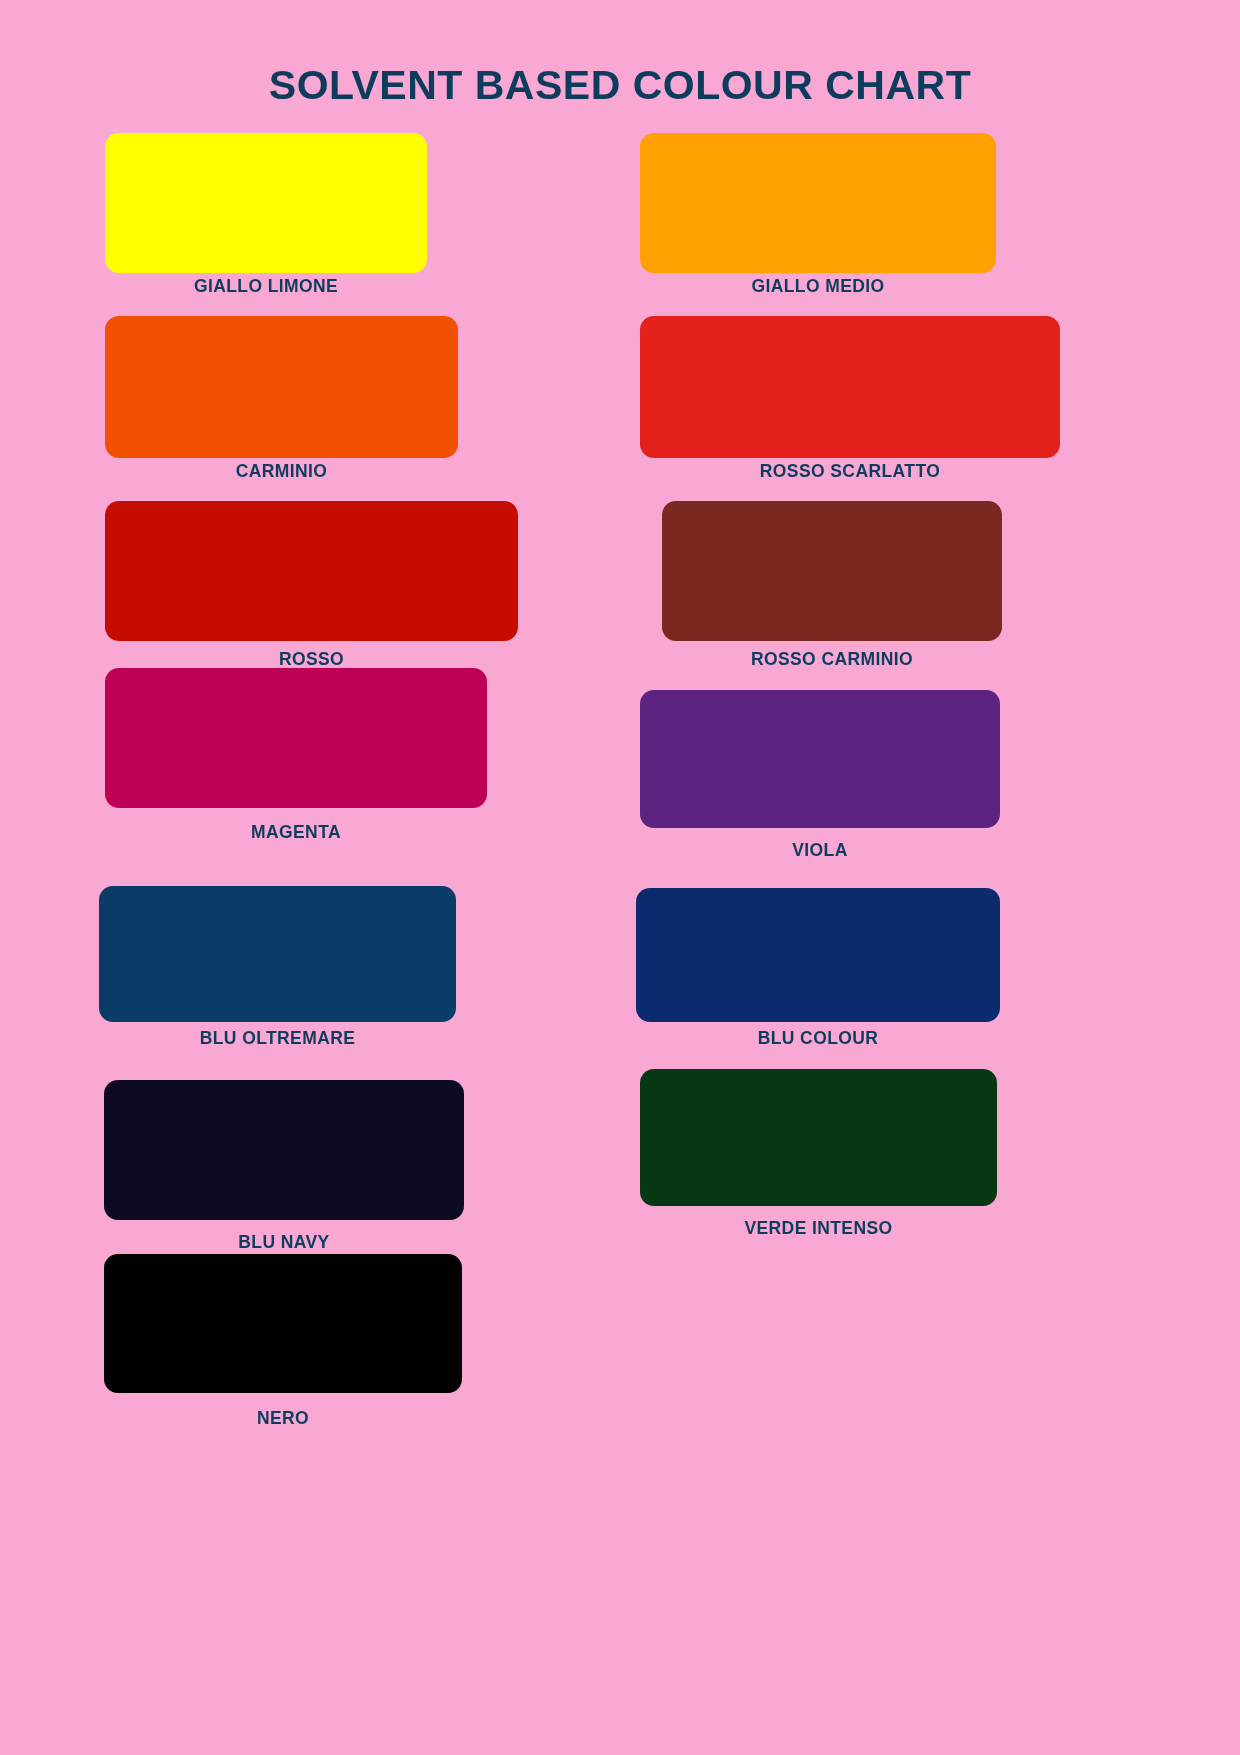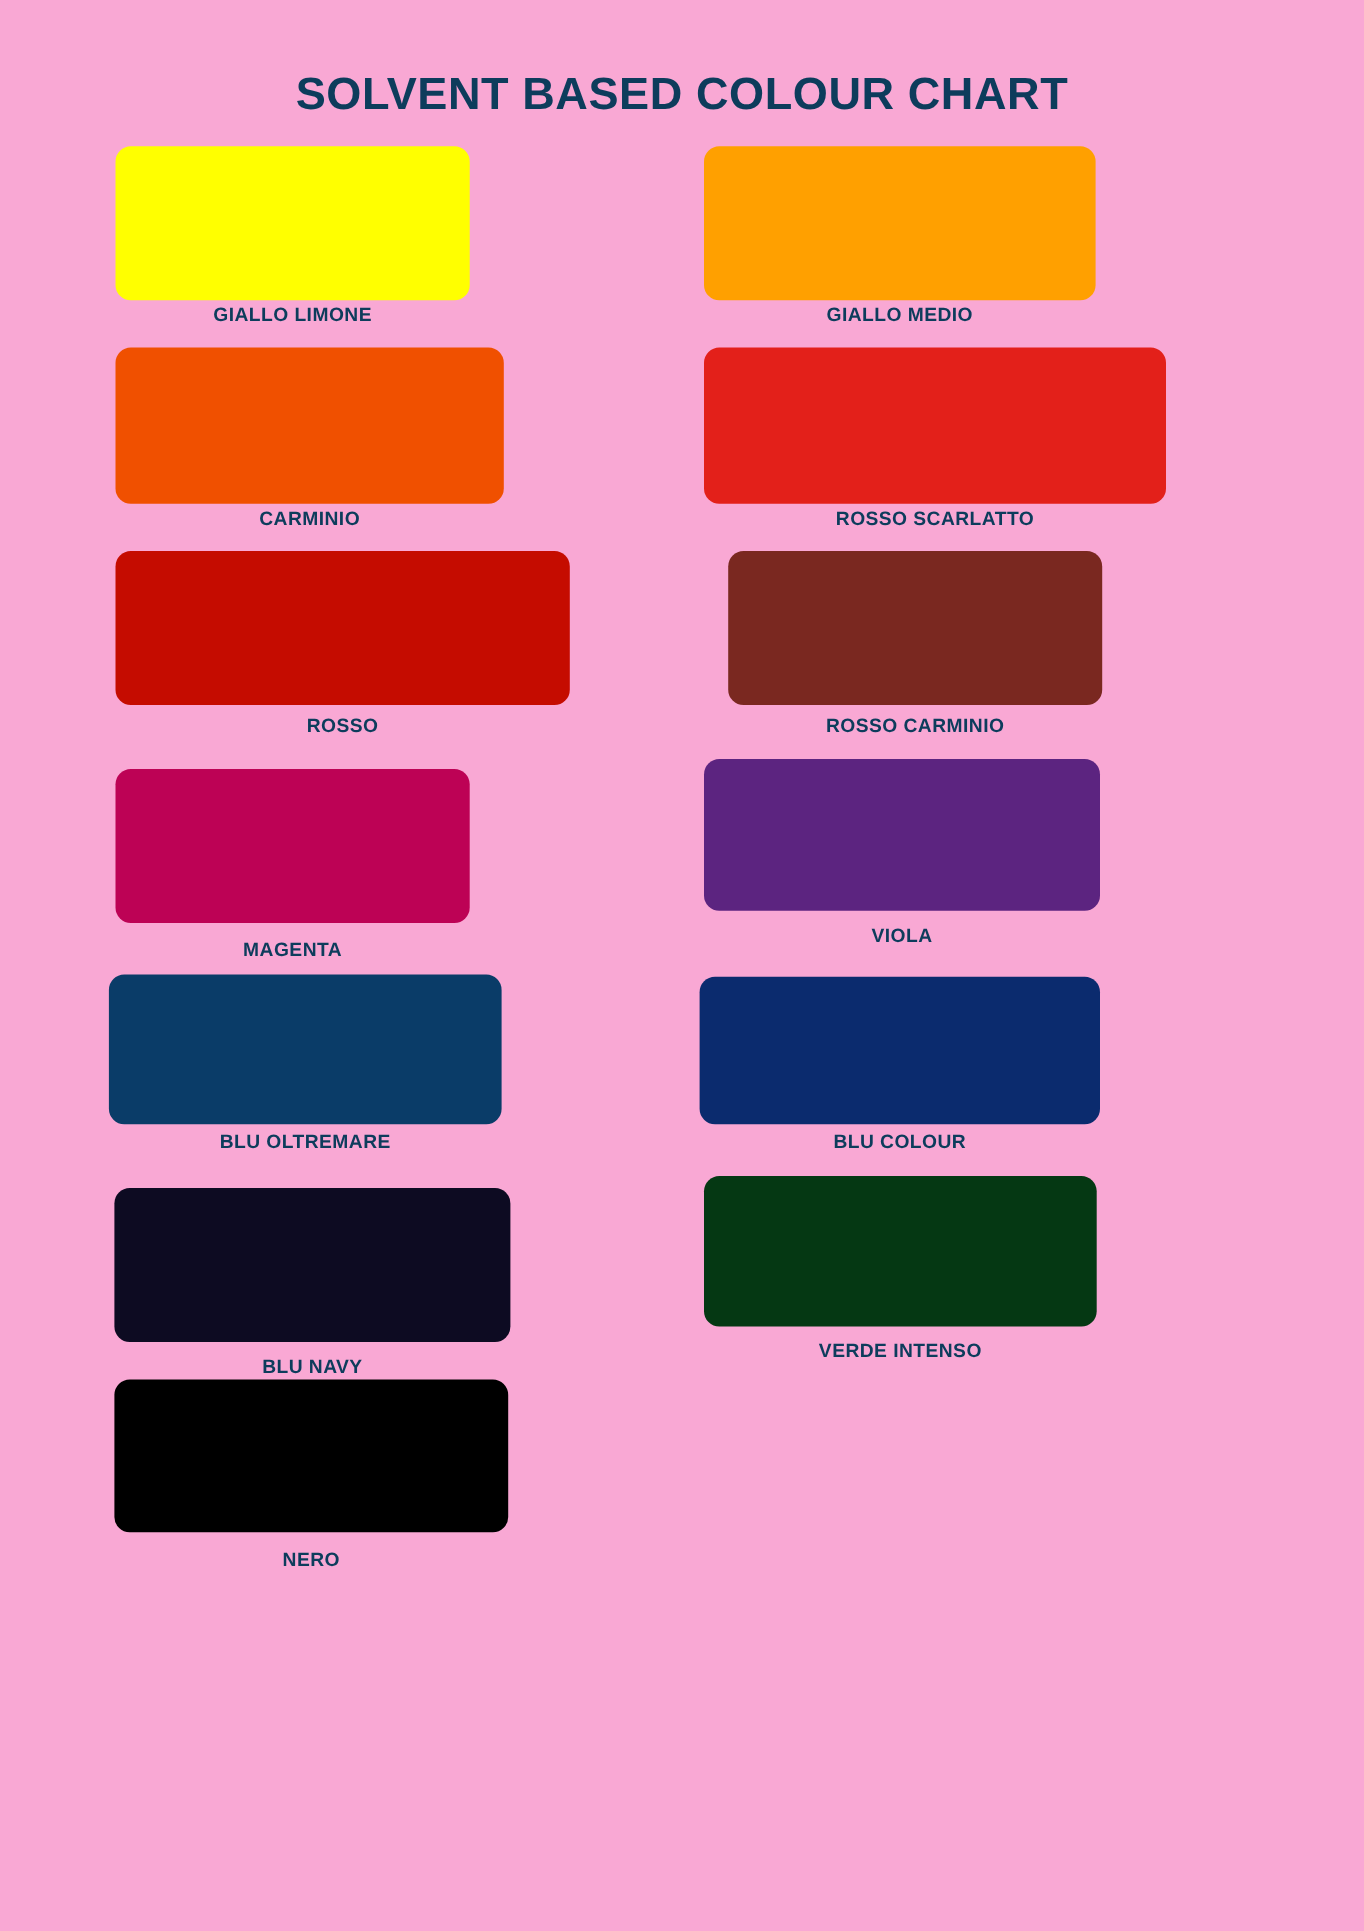--- a/index.html
+++ b/index.html
@@ -87,21 +87,21 @@
         <div class="swatch-label" style="margin-top: 3px;">ROSSO SCARLATTO</div>
       </div>
       <div class="swatch-cell" style="left: 105px; top: 373px; width: 413px;">
         <div class="swatch-chip" title="ROSSO" style="height: 140px; background: rgb(197, 12, 0);"></div>
         <div class="swatch-label" style="margin-top: 8px;">ROSSO</div>
       </div>
       <div class="swatch-cell" style="left: 640px; top: 373px; width: 340px; margin-left: 22px;">
         <div class="swatch-chip" title="ROSSO CARMINIO" style="height: 140px; background: rgb(122, 40, 32);"></div>
         <div class="swatch-label" style="margin-top: 8px;">ROSSO CARMINIO</div>
       </div>
-      <div class="swatch-cell" style="left: 105px; top: 571px; width: 322px;">
+      <div class="swatch-cell" style="left: 105px; top: 540px; width: 382px;">
         <div class="swatch-chip" title="MAGENTA" style="height: 140px; background: rgb(189, 2, 85);"></div>
         <div class="swatch-label" style="margin-top: 14px;">MAGENTA</div>
       </div>
       <div class="swatch-cell" style="left: 640px; top: 562px; width: 360px;">
         <div class="swatch-chip" title="VIOLA" style="height: 138px; background: rgb(92, 36, 128);"></div>
         <div class="swatch-label" style="margin-top: 12px;">VIOLA</div>
       </div>
       <div class="swatch-cell" style="left: 99px; top: 758px; width: 357px;">
         <div class="swatch-chip" title="BLU OLTREMARE" style="height: 136px; background: rgb(10, 60, 104);"></div>
         <div class="swatch-label" style="margin-top: 6px;">BLU OLTREMARE</div>

